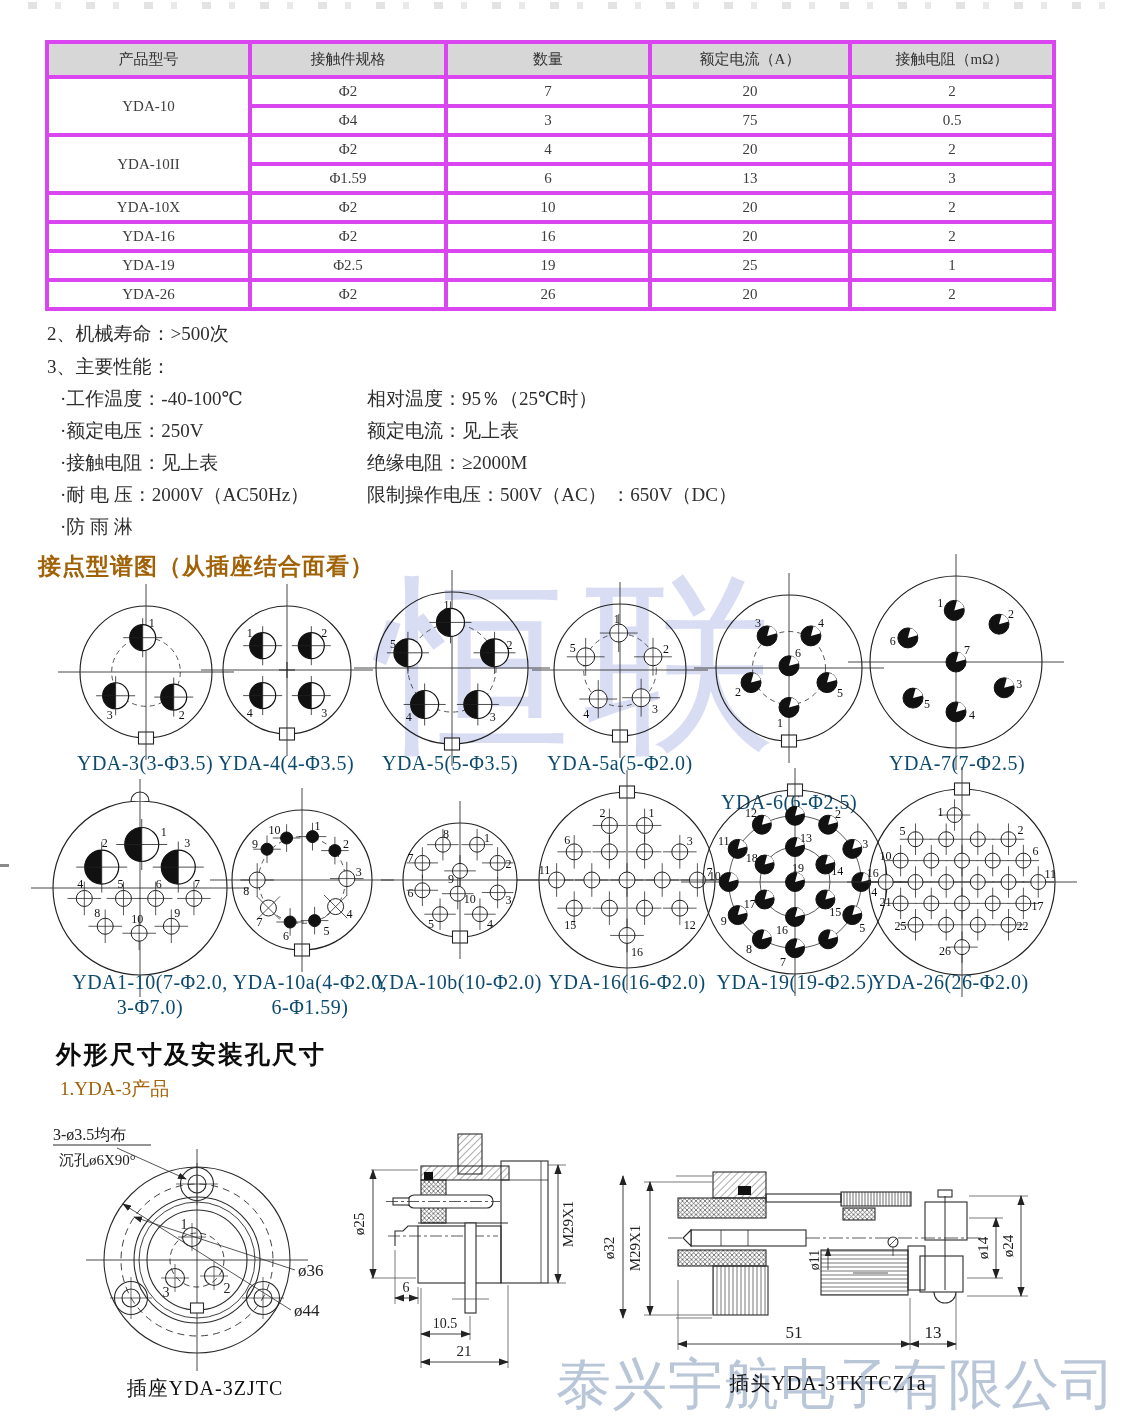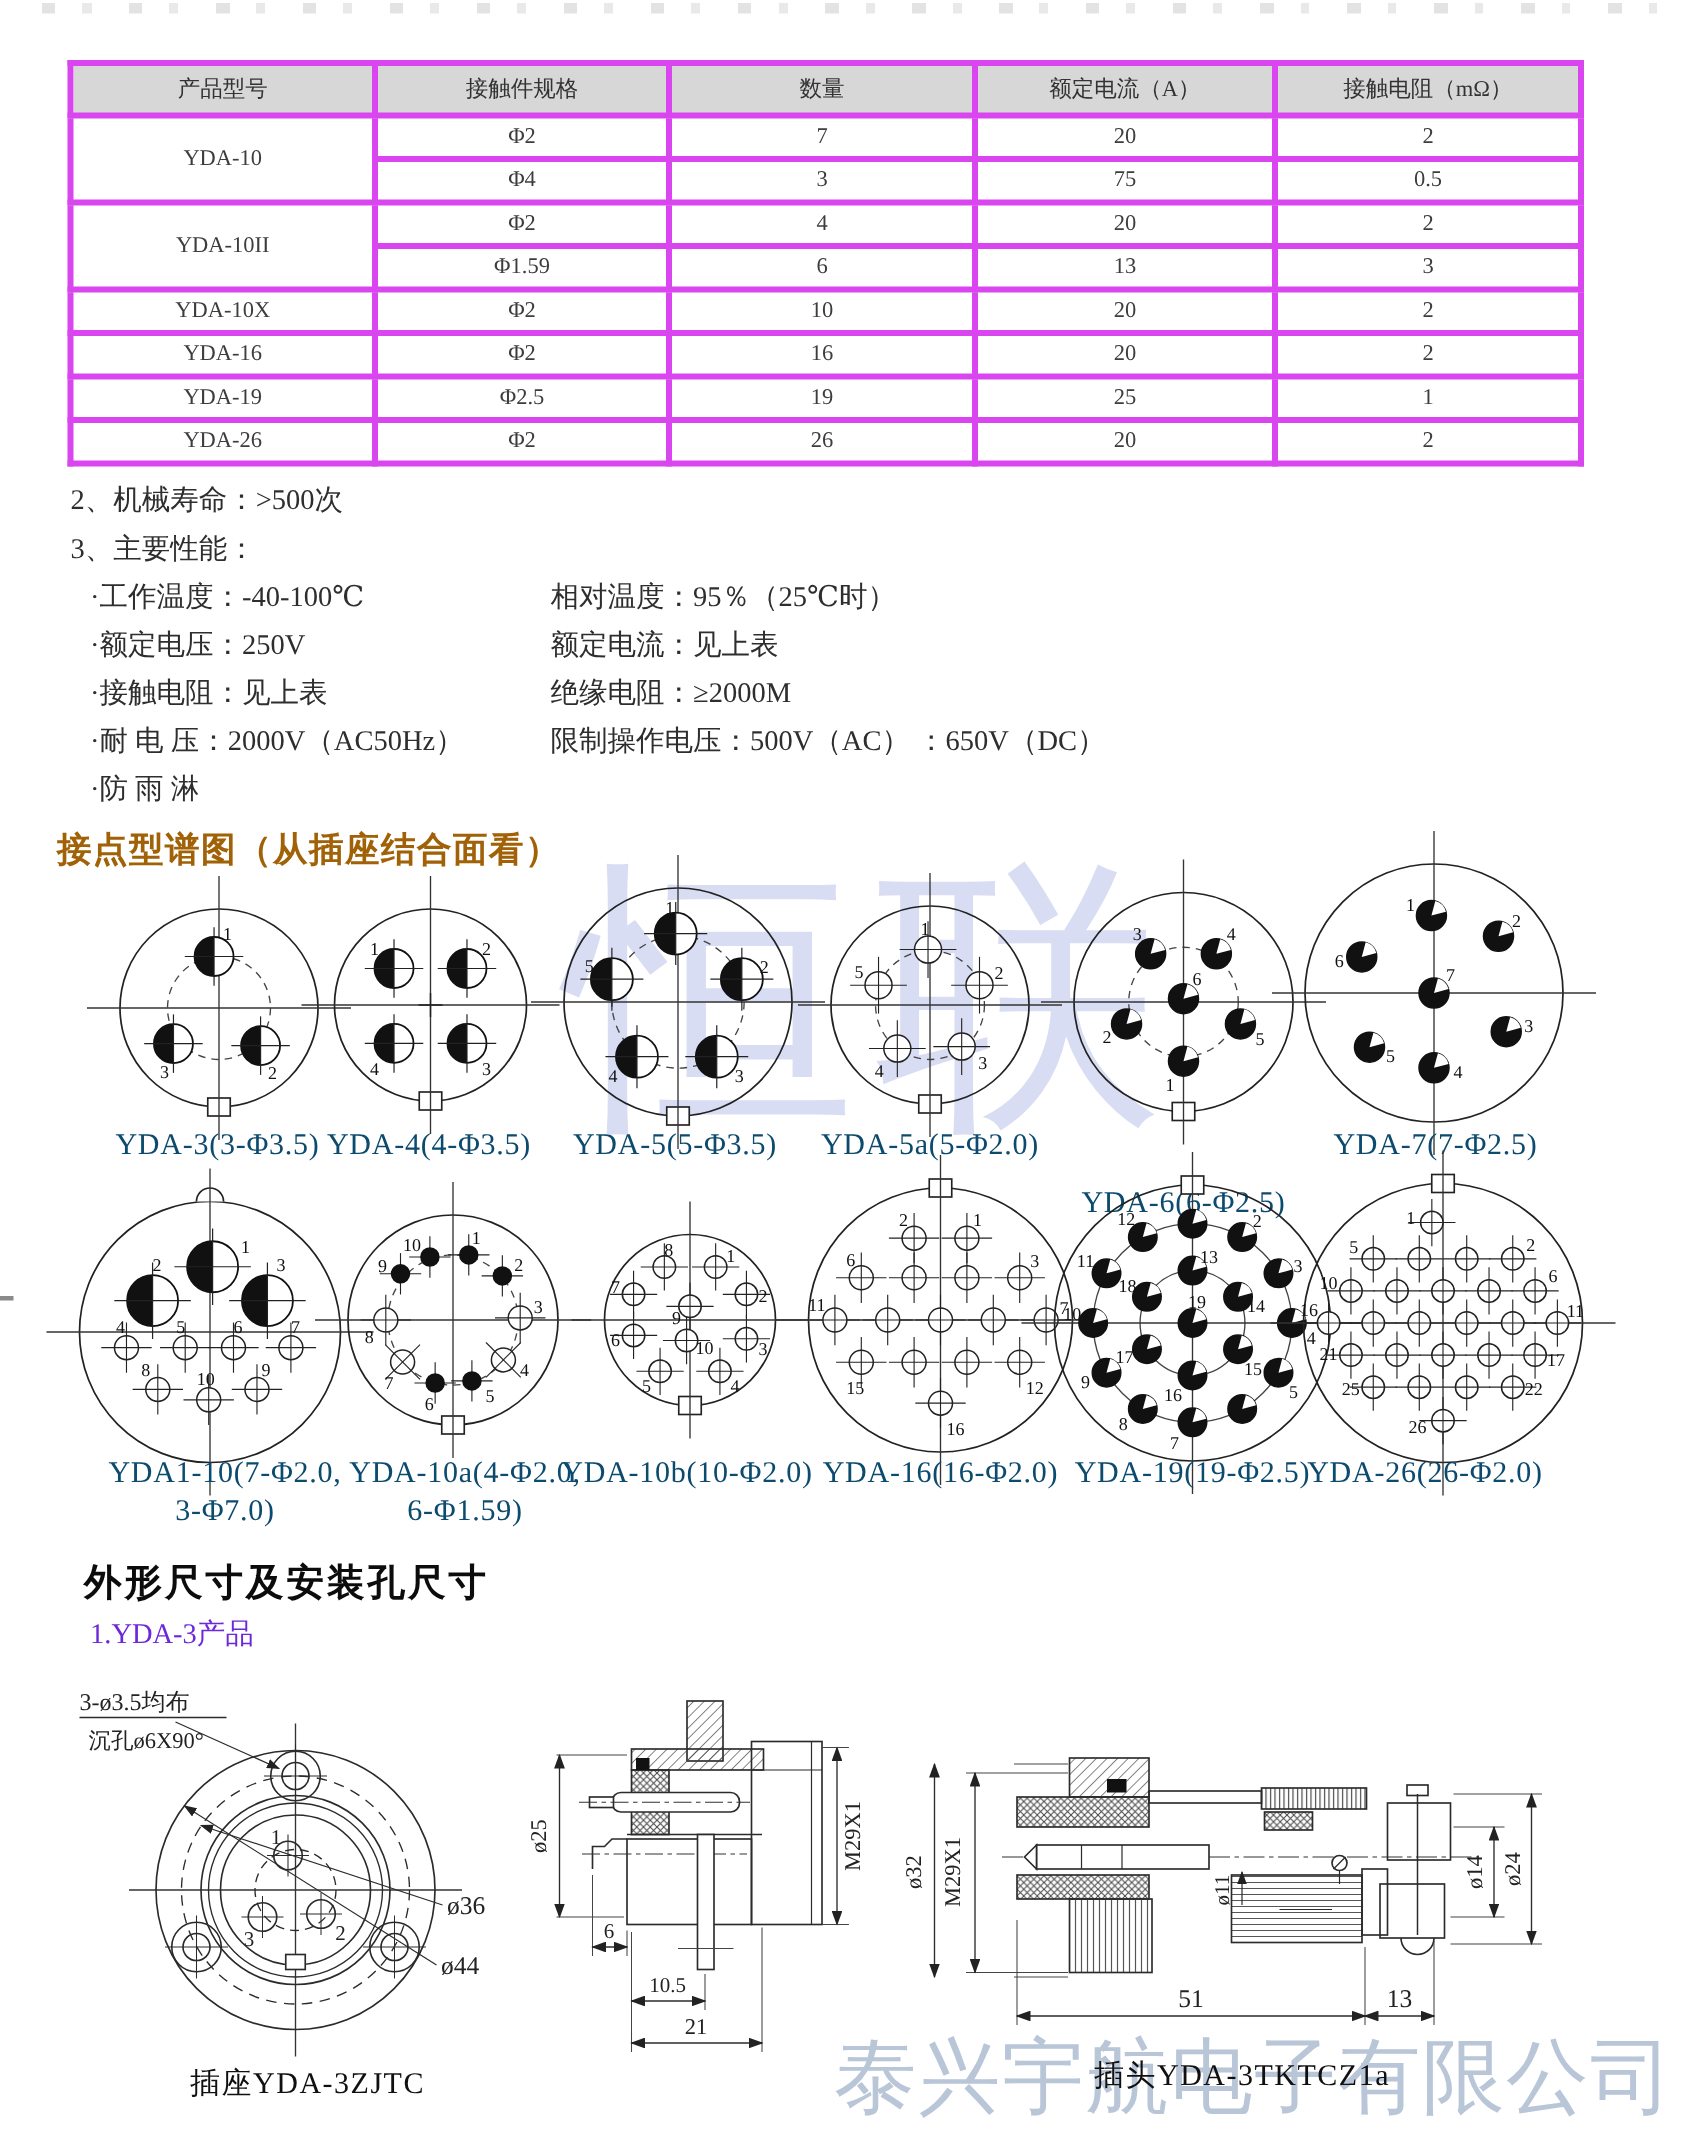--- a/index.html
+++ b/index.html
@@ -15,21 +15,21 @@
   #spec-table thead th{background:#d7d7d7;height:35px;color:#333}
   #specs{position:absolute;left:47px;top:317px;font-size:19px;color:#2e2e2e;z-index:1;white-space:nowrap}
   .spec-line{height:33px;line-height:33px}
   .spec-item{height:32px;line-height:32px;padding-left:13px}
   .spec-item .l{display:inline-block;width:307px}
   #diagram-title{position:absolute;left:38px;top:551px;font-size:23px;font-weight:700;color:#a16207;letter-spacing:1px;z-index:1}
   #diagrams{position:absolute;left:0;top:0;width:1121px;height:1424px;z-index:1;pointer-events:none}
   #diagrams svg{position:absolute}
   .diag-cap{position:absolute;width:280px;text-align:center;font-size:20px;color:#0c4a6e;letter-spacing:.5px;line-height:25px}
   #outline-title{position:absolute;left:56px;top:1038px;font-size:25px;font-weight:700;color:#0c0c0c;letter-spacing:2px;z-index:1}
-  #outline-sub{position:absolute;left:60px;top:1076px;font-size:19px;color:#6d28d9;z-index:1}
+  #outline-sub{position:absolute;left:60px;top:1076px;font-size:19px;color:#a16207;z-index:1}
   .draw{position:absolute;z-index:1}
   #wm-center{position:absolute;left:378px;top:566px;font-size:192px;line-height:1.05;color:#d9ddf3;letter-spacing:14px;z-index:0;white-space:nowrap}
   #wm-bottom{position:absolute;left:556px;top:1348px;font-size:55px;color:#b9c6d8;letter-spacing:1px;z-index:0;white-space:nowrap}
   svg text{font-family:"Liberation Serif","DejaVu Serif",serif}
   .dim{font-size:15px;fill:#222}
   .dims{font-size:14px;fill:#222}
   .cap{font-size:20px;fill:#101010;letter-spacing:1px}
   .lead{font-size:15px;fill:#222}
 </style>
 </head>

